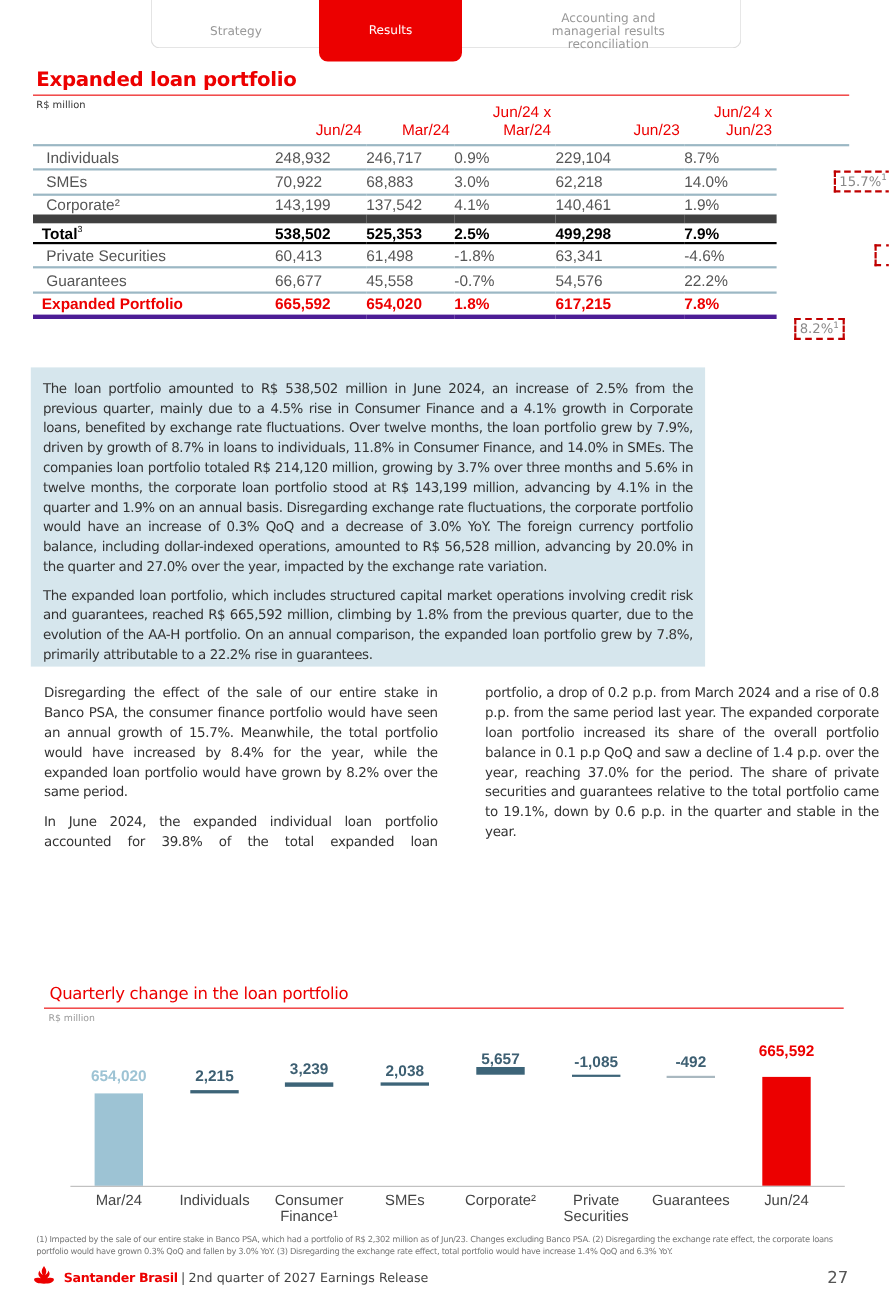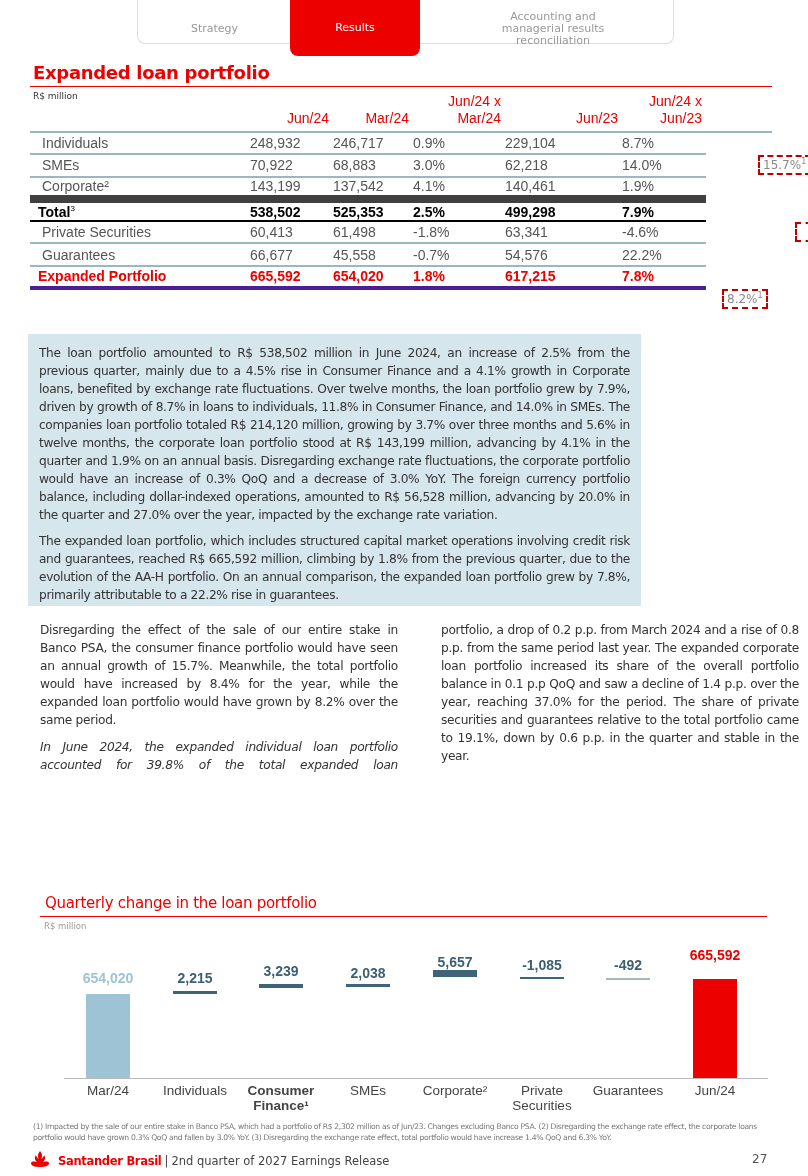--- a/index.html
+++ b/index.html
@@ -53,21 +53,21 @@
   .chart-unit { position: absolute; left: 44px; top: 921px; font-family: "DejaVu Sans", sans-serif; font-size: 8.5px; color: #999; }
   .chart-axis { position: absolute; left: 64px; top: 1078px; width: 704px; height: 1px; background: #bbb; }
   .bar { position: absolute; }
   .val { position: absolute; width: 90px; text-align: center; font-weight: bold; font-size: 14px; color: #3d5f72; }
   .cat { position: absolute; top: 1083px; width: 90px; text-align: center; font-size: 13.5px; color: #444; line-height: 15px; }
 
   .footnote { position: absolute; left: 33px; top: 1121px; width: 740px; font-family: "DejaVu Sans", sans-serif; font-size: 7.6px; color: #777; line-height: 11px; letter-spacing: -0.3px; }
   .footer { position: absolute; left: 30px; top: 1150px; display: flex; align-items: center; font-family: "DejaVu Sans", sans-serif; font-size: 11.5px; color: #444; }
   .footer .brand { color: #ec0000; font-weight: bold; margin-left: 8px; letter-spacing: -0.3px; }
   .footer .sep { margin: 0 3px; color: #444; }
-  .page-num { position: absolute; left: 752px; top: 1152px; font-family: "DejaVu Sans", sans-serif; font-size: 12px; color: #555; }
+  .page-num { position: absolute; left: 752px; top: 1152px; font-family: "DejaVu Sans", sans-serif; font-size: 15px; color: #555; }
 </style>
 </head>
 <body>
 
 <div class="tabs">
   <div class="tab t1">
       <span>Strategy</span>
     </div>
   <div class="tab t3">
       <span style="width:150px;display:block;">Accounting and managerial results reconciliation</span>
@@ -164,21 +164,21 @@
 <div class="note-box" style="left:795px;top:222px;padding-left:16px;"><span>8.4%</span><sup>1</sup></div>
 <div class="note-box" style="left:722px;top:289px;"><span>8.2%</span><sup>1</sup></div>
 
 <div class="blue-box">
   <p>The loan portfolio amounted to R$ 538,502 million in June 2024, an increase of 2.5% from the previous quarter, mainly due to a 4.5% rise in Consumer Finance and a 4.1% growth in Corporate loans, benefited by exchange rate fluctuations. Over twelve months, the loan portfolio grew by 7.9%, driven by growth of 8.7% in loans to individuals, 11.8% in Consumer Finance, and 14.0% in SMEs. The companies loan portfolio totaled R$ 214,120 million, growing by 3.7% over three months and 5.6% in twelve months, the corporate loan portfolio stood at R$ 143,199 million, advancing by 4.1% in the quarter and 1.9% on an annual basis. Disregarding exchange rate fluctuations, the corporate portfolio would have an increase of 0.3% QoQ and a decrease of 3.0% YoY. The foreign currency portfolio balance, including dollar-indexed operations, amounted to R$ 56,528 million, advancing by 20.0% in the quarter and 27.0% over the year, impacted by the exchange rate variation.</p>
   <p>The expanded loan portfolio, which includes structured capital market operations involving credit risk and guarantees, reached R$ 665,592 million, climbing by 1.8% from the previous quarter, due to the evolution of the AA-H portfolio. On an annual comparison, the expanded loan portfolio grew by 7.8%, primarily attributable to a 22.2% rise in guarantees.</p>
 </div>
 
 <div class="col left">
   <p>Disregarding the effect of the sale of our entire stake in Banco PSA, the consumer finance portfolio would have seen an annual growth of 15.7%. Meanwhile, the total portfolio would have increased by 8.4% for the year, while the expanded loan portfolio would have grown by 8.2% over the same period.</p>
-  <p style="text-align-last:justify;font-style:italic;">In June 2024, the expanded individual loan portfolio accounted for 39.8% of the total expanded loan</p>
+  <p style="text-align-last:justify;">In June 2024, the expanded individual loan portfolio accounted for 39.8% of the total expanded loan</p>
 </div>
 <div class="col right">
   <p>portfolio, a drop of 0.2 p.p. from March 2024 and a rise of 0.8 p.p. from the same period last year. The expanded corporate loan portfolio increased its share of the overall portfolio balance in 0.1 p.p QoQ and saw a decline of 1.4 p.p. over the year, reaching 37.0% for the period. The share of private securities and guarantees relative to the total portfolio came to 19.1%, down by 0.6 p.p. in the quarter and stable in the year.</p>
 </div>
 
 <div class="chart-title">Quarterly change in the loan portfolio</div>
 <div class="chart-rule"></div>
 <div class="chart-unit">R$ million</div>
 
 <div class="bar" style="left:86px;top:994px;width:44px;height:84px;background:#9dc3d4;"></div>
@@ -196,21 +196,21 @@
 <div class="val" style="left:323px;top:965px;">2,038</div>
 <div class="val" style="left:410px;top:954px;">5,657</div>
 <div class="val" style="left:497px;top:957px;">-1,085</div>
 <div class="val" style="left:583px;top:957px;">-492</div>
 <div class="val" style="left:670px;top:947px;color:#ec0000;">665,592</div>
 
 <div class="chart-axis"></div>
 
 <div class="cat" style="left:63px;">Mar/24</div>
 <div class="cat" style="left:150px;">Individuals</div>
-<div class="cat" style="left:236px;font-weight:bold;"><span>Consumer</span><br><span>Finance¹</span></div>
+<div class="cat" style="left:236px;"><span>Consumer</span><br><span>Finance¹</span></div>
 <div class="cat" style="left:323px;">SMEs</div>
 <div class="cat" style="left:410px;">Corporate²</div>
 <div class="cat" style="left:497px;"><span>Private</span><br><span>Securities</span></div>
 <div class="cat" style="left:583px;">Guarantees</div>
 <div class="cat" style="left:670px;">Jun/24</div>
 
 <div class="footnote">(1) Impacted by the sale of our entire stake in Banco PSA, which had a portfolio of R$ 2,302 million as of Jun/23. Changes excluding Banco PSA. (2) Disregarding the exchange rate effect, the corporate loans portfolio would have grown 0.3% QoQ and fallen by 3.0% YoY. (3) Disregarding the exchange rate effect, total portfolio would have increase 1.4% QoQ and 6.3% YoY.</div>
 
 <div class="footer">
   <span>

